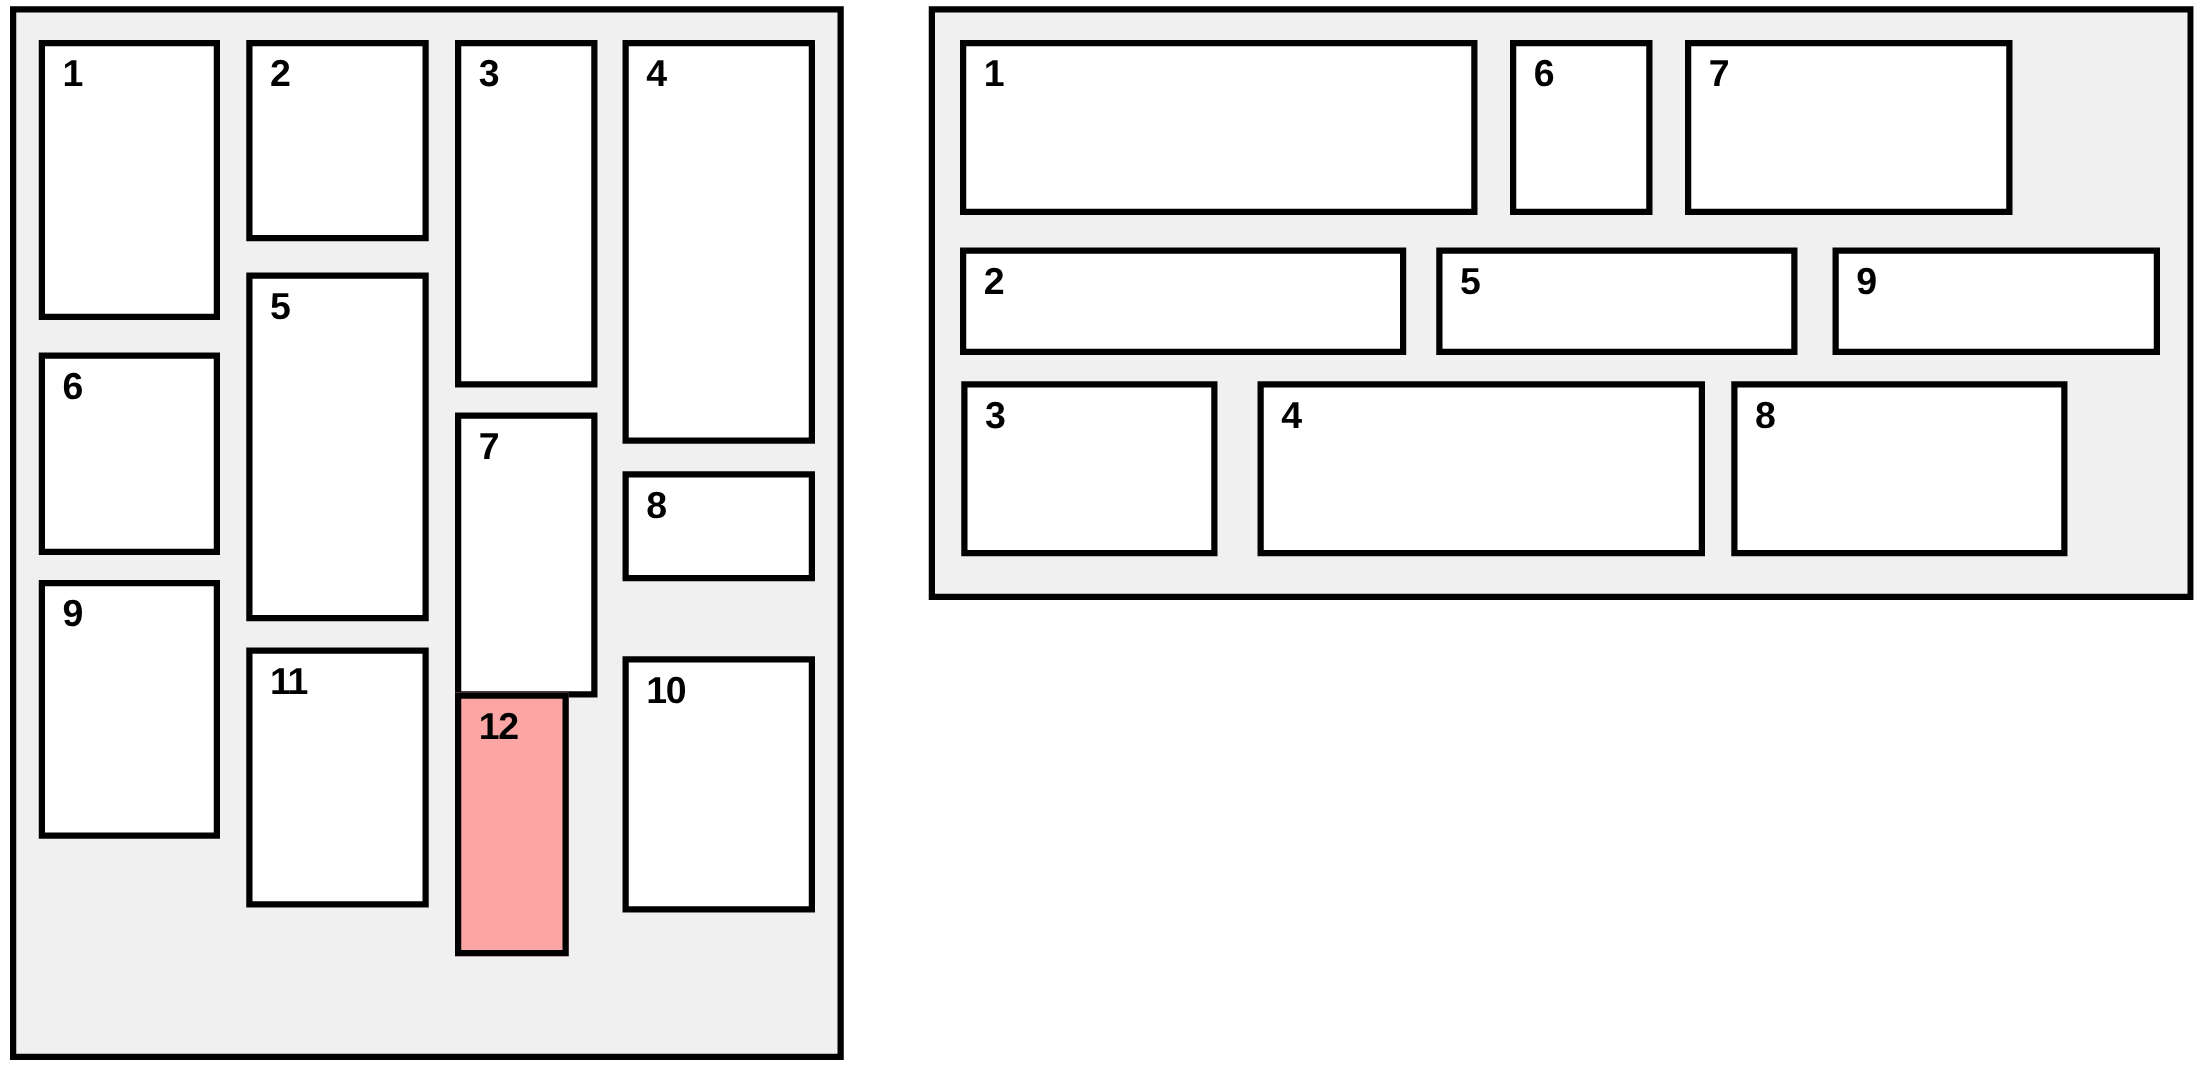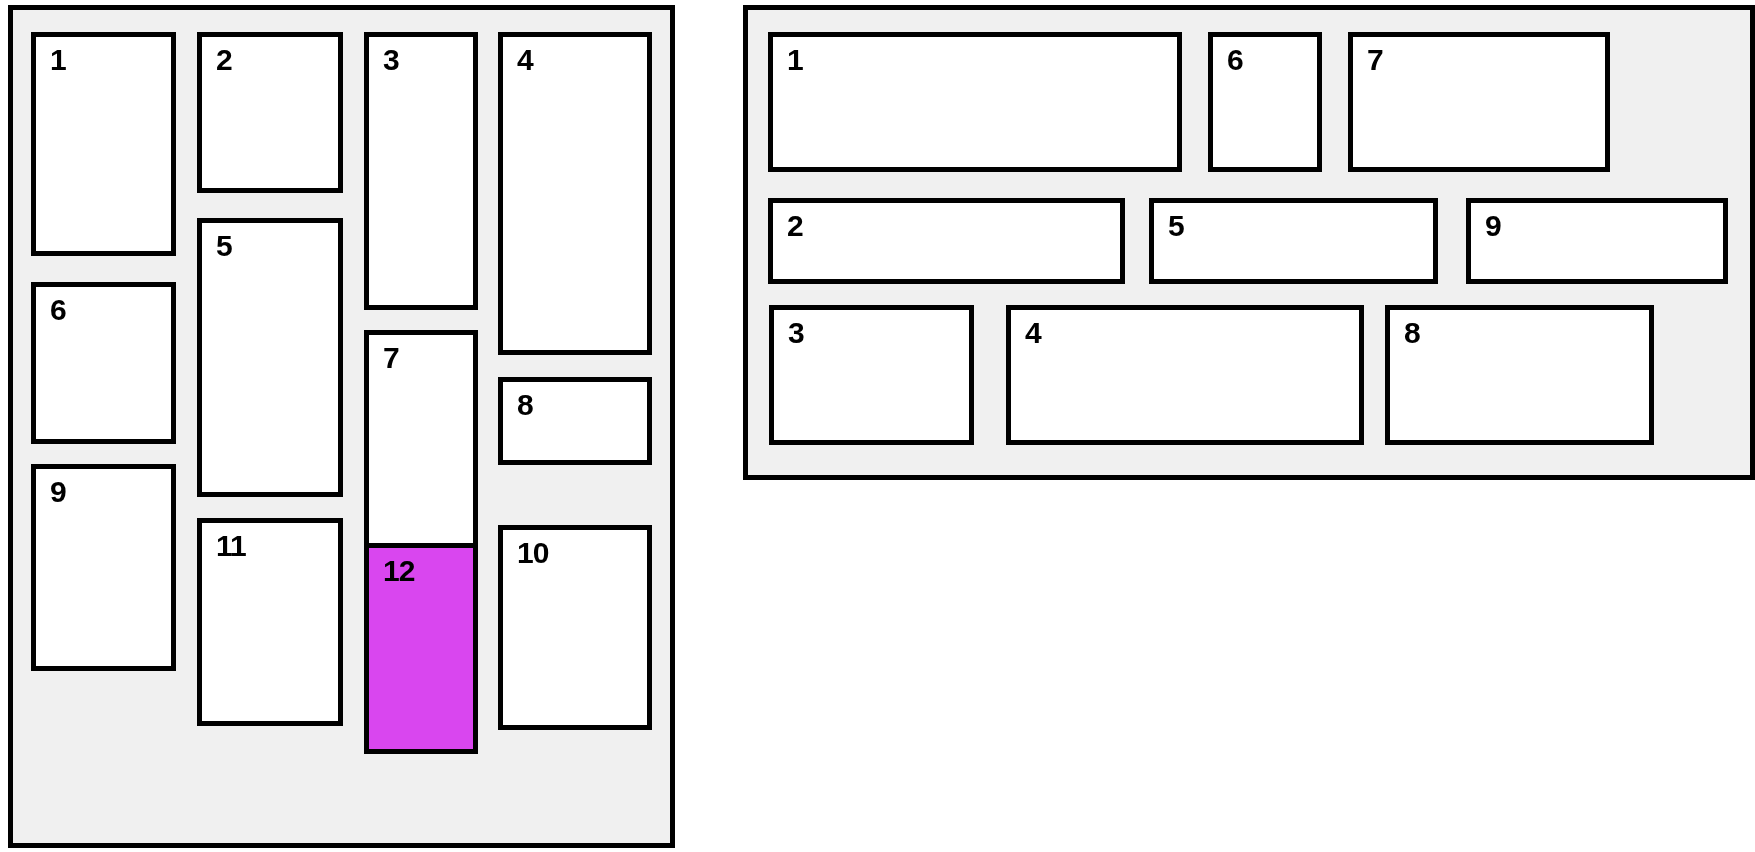--- a/index.html
+++ b/index.html
@@ -69,21 +69,21 @@
       </div>
       <div class="masonry-item" style="left: 18px; top: 454px; width: 145px; height: 207px; background: rgb(255, 255, 255); border-width: 5px; border-color: rgb(0, 0, 0);">
         <span class="item-label" style="font-size: 30px;">9</span>
       </div>
       <div class="masonry-item" style="left: 485px; top: 475px; width: 154px; height: 205px; background: rgb(255, 255, 255); border-width: 5px; border-color: rgb(0, 0, 0); margin-top: 40px;">
         <span class="item-label" style="font-size: 30px;">10</span>
       </div>
       <div class="masonry-item" style="left: 184px; top: 508px; width: 146px; height: 208px; background: rgb(255, 255, 255); border-width: 5px; border-color: rgb(0, 0, 0);">
         <span class="item-label" style="font-size: 30px;">11</span>
       </div>
-      <div class="masonry-item" style="left: 351px; top: 533px; width: 114px; height: 211px; background: #d946ef; border-width: 5px; border-color: rgb(0, 0, 0);">
+      <div class="masonry-item" style="left: 351px; top: 544px; width: 91px; height: 211px; background: #fca5a5; border-width: 5px; border-color: rgb(0, 0, 0);">
         <span class="item-label" style="font-size: 30px;">12</span>
       </div>
     </div>
   <div class="panel" style="left: 743px; top: 5px; width: 1012px; height: 475px; background: rgb(240, 240, 240); border-width: 5px; border-color: rgb(0, 0, 0);">
       <div class="masonry-item" style="left: 20px; top: 22px; width: 414px; height: 140px; background: rgb(255, 255, 255); border-width: 5px; border-color: rgb(0, 0, 0);">
         <span class="item-label" style="font-size: 30px;">1</span>
       </div>
       <div class="masonry-item" style="left: 20px; top: 188px; width: 357px; height: 86px; background: rgb(255, 255, 255); border-width: 5px; border-color: rgb(0, 0, 0);">
         <span class="item-label" style="font-size: 30px;">2</span>
       </div>

